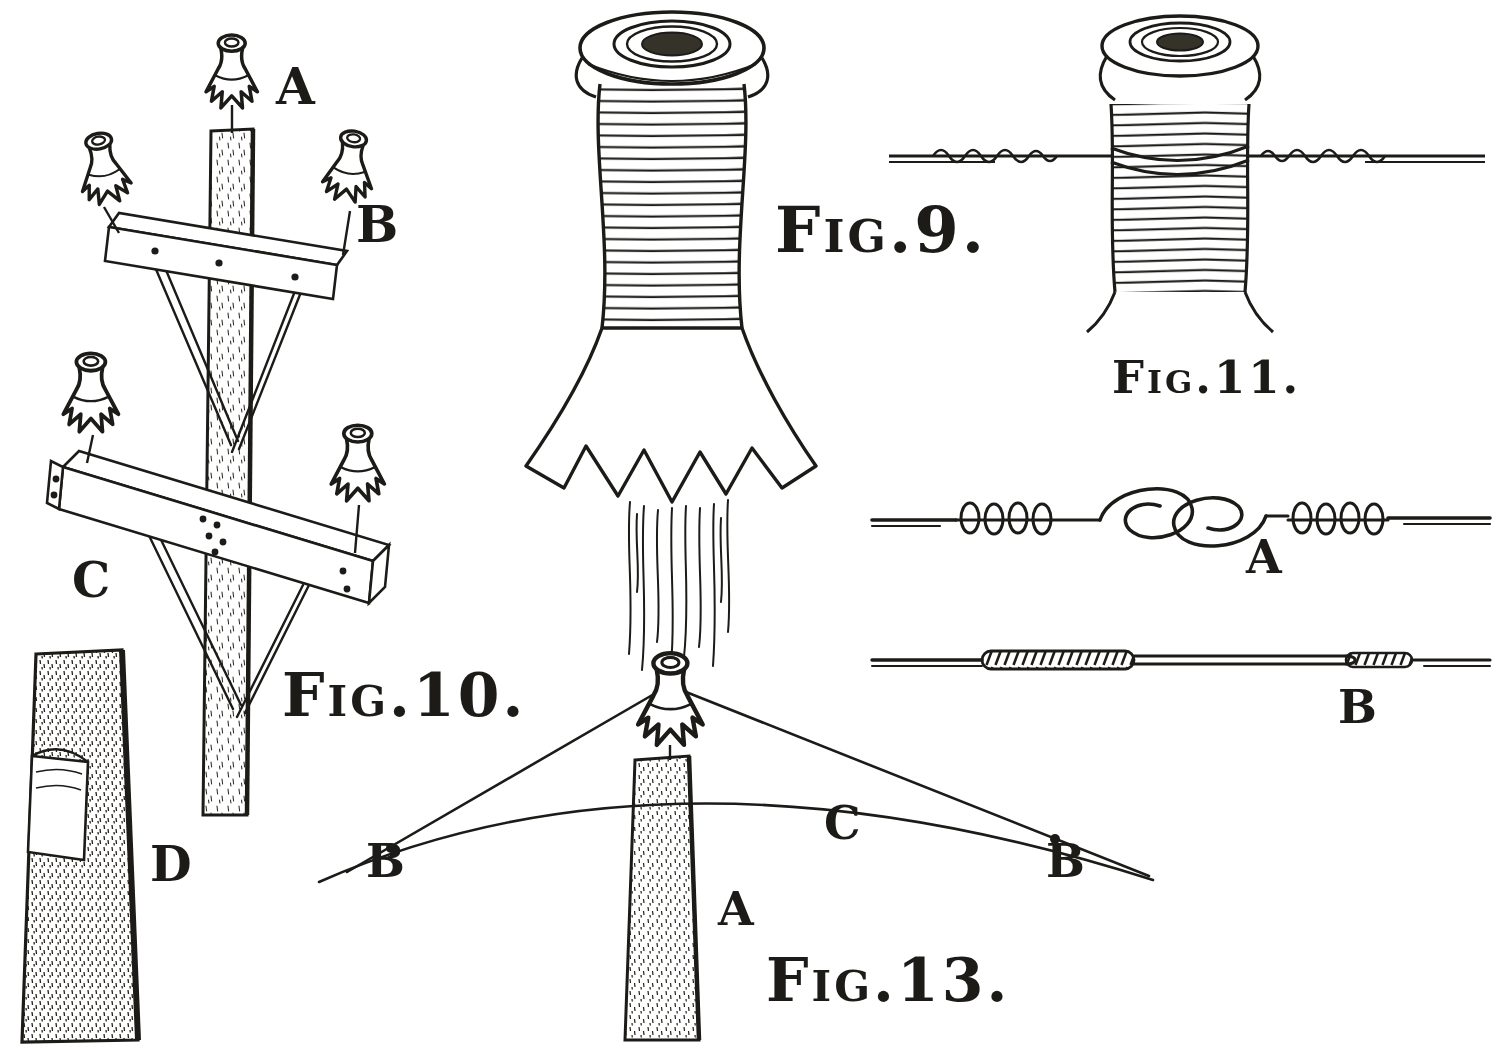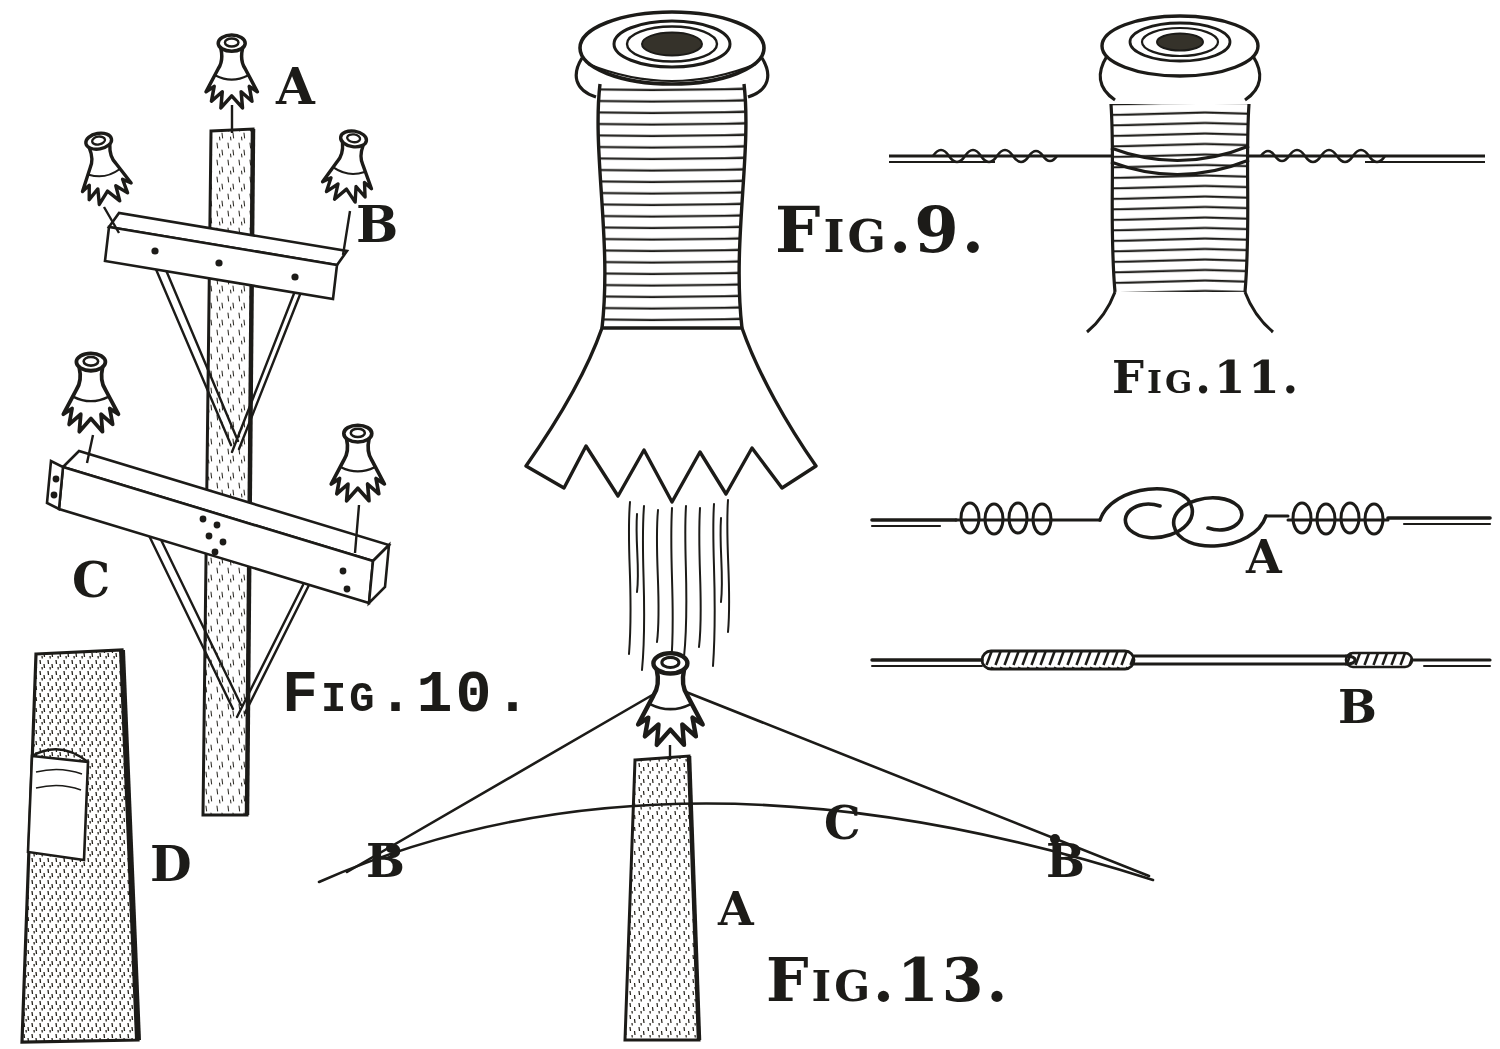--- a/index.html
+++ b/index.html
@@ -227,21 +227,21 @@
       <path d="M24 240 Q376 84 858 238"></path>
     </g>
     <circle cx="96" cy="206" r="5" fill="#1c1b18"></circle>
     <circle cx="760" cy="197" r="5" fill="#1c1b18"></circle>
 
     <line x1="375" y1="103" x2="375" y2="118" stroke="#1c1b18" stroke-width="2.4"></line>
     <use href="#insC" transform="translate(338,6) scale(1.7)"></use>
   </svg>
 
   <div class="caption" style="left:775px;top:198px;font-size:64px;">Fig.9.</div>
-  <div class="caption" style="left:282px;top:665px;font-size:60px;font-family:Liberation Mono, monospace;">Fig.10.</div>
+  <div class="caption" style="left:282px;top:665px;font-size:60px;">Fig.10.</div>
   <div class="caption" style="left:1112px;top:315px;font-size:45px;margin-top:40px;">Fig.11.</div>
   <div class="caption" style="left:766px;top:950px;font-size:60px;">Fig.13.</div>
 
   <div class="letter" style="left:276px;top:62px;font-size:50px;">A</div>
   <div class="letter" style="left:356px;top:200px;font-size:50px;">B</div>
   <div class="letter" style="left:72px;top:556px;font-size:48px;">C</div>
   <div class="letter" style="left:150px;top:840px;font-size:48px;">D</div>
 
   <div class="letter" style="left:1246px;top:534px;font-size:46px;">A</div>
   <div class="letter" style="left:1338px;top:684px;font-size:46px;">B</div>

